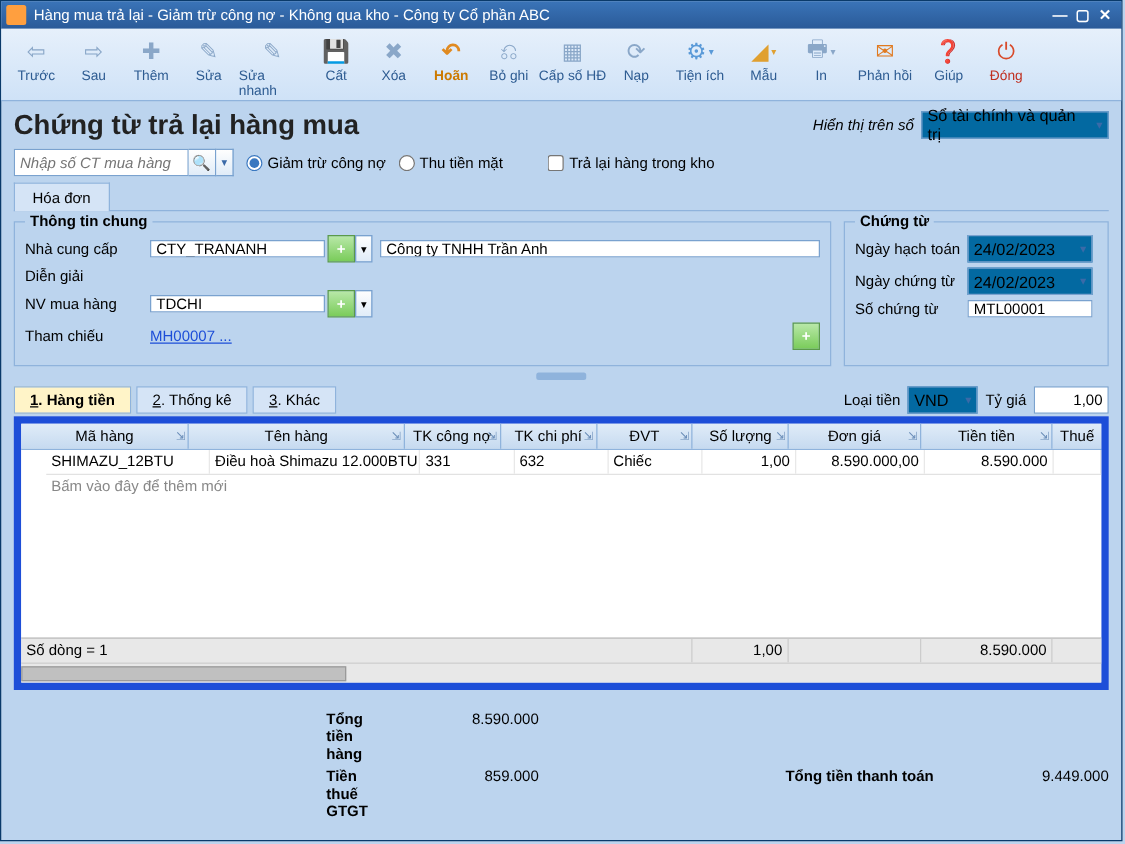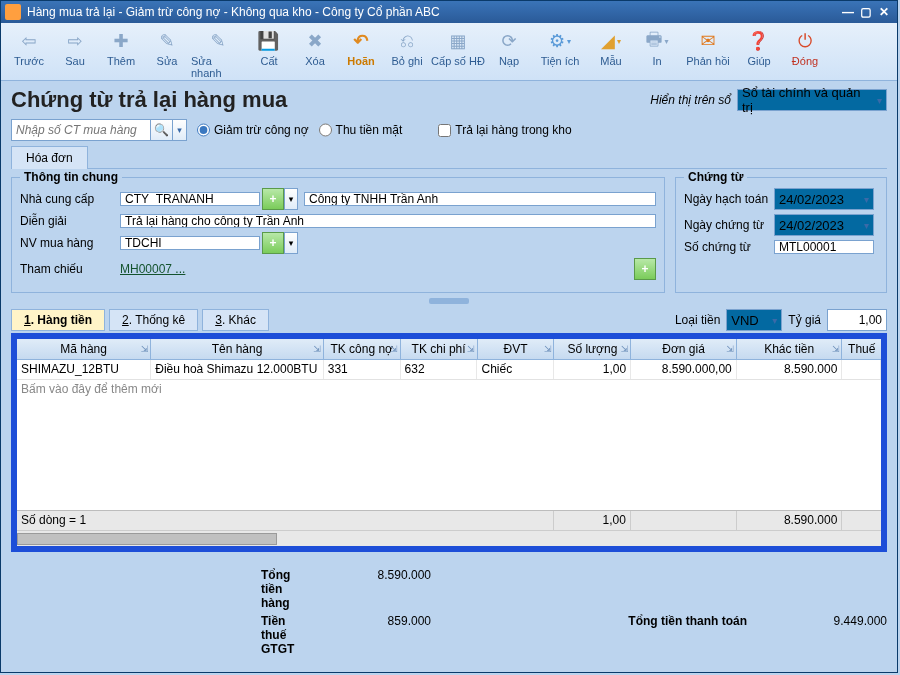--- a/index.html
+++ b/index.html
@@ -20,53 +20,53 @@
 .hdrrow { display: flex; align-items: center; margin-bottom: 6px; }
 .pgtitle { font-size: 22px; font-weight: bold; color: #222; flex: 1; }
 .displaylabel { font-size: 12px; margin-right: 6px; font-style: italic; }
 .combo { height: 22px; background: #0369a1; border: 1px solid #7aa2cf; padding: 2px 18px 2px 4px; position: relative; font-size: 13px; display: inline-flex; align-items: center; }
 .combo::after { content: "▾"; position: absolute; right: 4px; font-size: 10px; color: #3a6aa8; }
 .searchrow { display: flex; align-items: center; gap: 10px; margin-bottom: 4px; }
 .srchbox { display: flex; align-items: center; }
 .srchbox input { width: 140px; height: 22px; border: 1px solid #7aa2cf; padding: 2px 4px; font-style: italic; color: #888; font-size: 12px; }
 .srchbox .mag { width: 22px; height: 22px; border: 1px solid #7aa2cf; border-left: none; background: linear-gradient(#fefefe,#e0ecf8); display: flex; align-items: center; justify-content: center; color: #3a78c0; cursor: pointer; }
 .srchbox .dd { width: 14px; height: 22px; border: 1px solid #7aa2cf; border-left: none; background: linear-gradient(#fefefe,#e0ecf8); display: flex; align-items: center; justify-content: center; font-size: 9px; color: #3a6aa8; cursor: pointer; }
-.radio { display: flex; gap: 4px; font-size: 12px; }
+.radio { display: flex; align-items: center; gap: 4px; font-size: 12px; }
 .radio input { accent-color: #3a78c0; }
 .chk { display: flex; align-items: center; gap: 4px; font-size: 12px; }
 .tabbar { display: flex; border-bottom: 1px solid #8fb3dc; }
 .tab { padding: 4px 14px; font-size: 12px; border: 1px solid #8fb3dc; border-bottom: none; background: #d5e4f6; margin-right: 2px; cursor: pointer; position: relative; top: 1px; }
 .tab.active { background: #fff4c8; font-weight: bold; }
 .formarea { display: flex; gap: 10px; margin-top: 8px; }
 .fieldset { border: 1px solid #8fb3dc; padding: 10px 8px 8px 8px; position: relative; }
 .fieldset .legend { position: absolute; top: -8px; left: 8px; background: #bcd4ee; padding: 0 4px; font-weight: bold; font-size: 12px; }
 .fs-left { flex: 1; }
 .fs-right { width: 212px; }
 .frow { display: flex; align-items: center; margin-bottom: 4px; }
 .flabel { width: 100px; font-size: 12px; }
 .finput { height: 14px; border: 1px solid #7aa2cf; background: #fff; padding: 2px 4px; font-size: 12px; }
 .plusbtn { width: 22px; height: 22px; border: 1px solid #5a9a4a; background: linear-gradient(#b8e8a8,#7acc5a); color: #fff; display: flex; align-items: center; justify-content: center; font-weight: bold; margin-left: 2px; cursor: pointer; }
 .ddbtn { width: 14px; height: 22px; border: 1px solid #7aa2cf; background: linear-gradient(#fefefe,#e0ecf8); display: flex; align-items: center; justify-content: center; font-size: 9px; cursor: pointer; margin-left: 0; }
-.link { color: #14532d; text-decoration: underline; cursor: pointer; }
+.link { color: #1d4ed8; text-decoration: underline; cursor: pointer; }
 .splitter { height: 8px; display: flex; align-items: center; justify-content: center; margin: 4px 0; }
 .splitter .grip { width: 40px; height: 6px; background: #8fb3dc; border-radius: 2px; }
 .subtabrow { display: flex; align-items: center; }
 .subtab { padding: 3px 12px; border: 1px solid #8fb3dc; background: #d5e4f6; font-size: 12px; margin-right: 4px; cursor: pointer; }
 .subtab.active { background: #fff4c8; font-weight: bold; }
 .subtab u { text-decoration: underline; }
 .curr { margin-left: auto; display: flex; align-items: center; gap: 6px; font-size: 12px; }
 .rateinput { width: 60px; height: 22px; border: 1px solid #7aa2cf; text-align: right; padding: 2px 4px; background: #fff; font-size: 12px; }
 .grid { border: 6px solid #1d4ed8; background: #fff; margin-top: 2px; }
 .ghead { display: flex; background: linear-gradient(#e0ecf8,#c6daf0); border-bottom: 1px solid #8fb3dc; }
 .gh { border-right: 1px solid #8fb3dc; padding: 3px 4px; font-size: 12px; text-align: center; display: flex; align-items: center; justify-content: center; position: relative; }
 .gh .pin { font-size: 9px; color: #6a8db8; position: absolute; right: 2px; }
 .grow { display: flex; border-bottom: 1px solid #e2e2e2; height: 20px; }
 .gc { border-right: 1px solid #e8e8e8; padding: 2px 4px; font-size: 12px; overflow: hidden; white-space: nowrap; }
 .gc.r { text-align: right; }
-.gbody { height: 150px; background: #fff; overflow: hidden; }
+.gbody { height: 150px; background: #fff; overflow: hidden; padding-left: 20px; }
 .gadd { color: #888; font-size: 12px; padding: 2px 4px; }
 .gsum { display: flex; background: #e8e8e8; border-top: 1px solid #bcbcbc; height: 20px; font-size: 12px; }
 .gscroll { height: 16px; background: #e8e8e8; border-top: 1px solid #ccc; position: relative; }
 .gscroll .thumb { position: absolute; left: 0; top: 2px; height: 12px; width: 260px; background: #c0c0c0; border: 1px solid #9a9a9a; }
 .totals { margin-top: 14px; font-size: 12px; }
 .trow { display: flex; padding: 2px 0; }
 .trow .tl { width: 280px; text-align: left; padding-left: 250px; font-weight: bold; }
 .trow .tv { width: 140px; text-align: right; }
 .trow .tl2 { flex: 1; text-align: right; padding-right: 30px; font-weight: bold; }
 .trow .tv2 { width: 110px; text-align: right; }
@@ -195,21 +195,20 @@
         <div class="legend">Thông tin chung</div>
         <div class="frow">
           <div class="flabel">Nhà cung cấp</div>
           <input class="finput" style="width: 140px;" value="CTY_TRANANH">
           <div class="plusbtn">+</div>
           <div class="ddbtn">▾</div>
           <input class="finput" style="flex: 1 1 0%; margin-left: 6px;" value="Công ty TNHH Trần Anh">
         </div>
         <div class="frow">
           <div class="flabel">Diễn giải</div>
-          <input class="finput" style="flex: 1 1 0%;" value="Trả lại hàng cho công ty Trần Anh">
         </div>
         <div class="frow">
           <div class="flabel">NV mua hàng</div>
           <input class="finput" style="width: 140px;" value="TDCHI">
           <div class="plusbtn">+</div>
           <div class="ddbtn">▾</div>
         </div>
         <div class="frow">
           <div class="flabel">Tham chiếu</div>
           <span class="link" style="flex:1">MH00007 ...</span>
@@ -280,21 +279,21 @@
           </div>
         <div class="gh c-sl">
             <span>Số lượng</span>
             <span class="pin">⇲</span>
           </div>
         <div class="gh c-dg">
             <span>Đơn giá</span>
             <span class="pin">⇲</span>
           </div>
         <div class="gh c-tt">
-            <span>Khác tiền</span>
+            <span>Tiền tiền</span>
             <span class="pin">⇲</span>
           </div>
         <div class="gh c-thue" style="border-right:none">
             <span>Thuế</span>
           </div>
       </div>
       <div class="gbody">
         <div class="grow">
           <div class="gc c-ma">SHIMAZU_12BTU</div>
           <div class="gc c-ten">Điều hoà Shimazu 12.000BTU</div>

